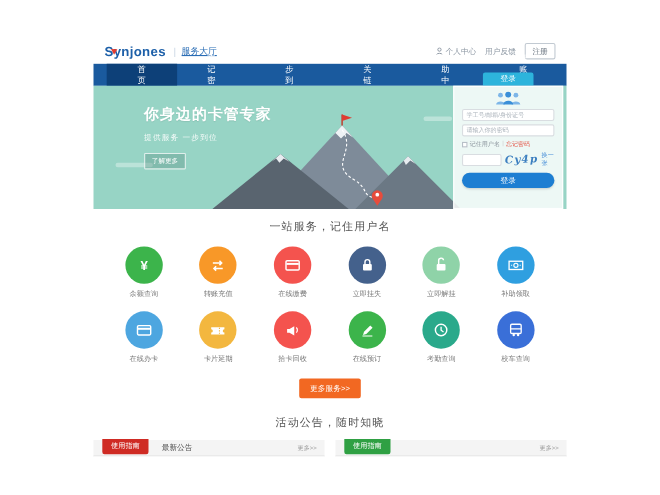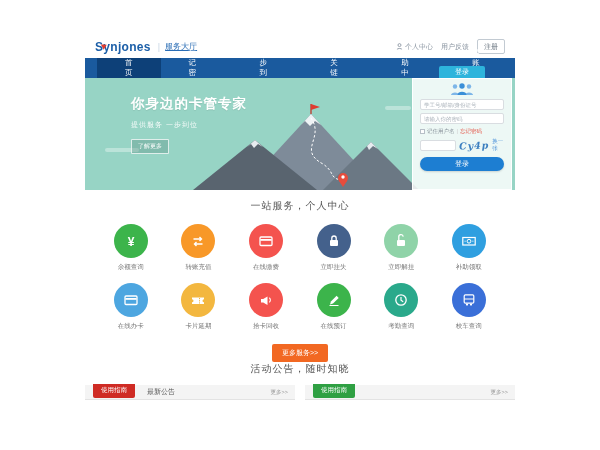--- a/index.html
+++ b/index.html
@@ -67,21 +67,21 @@
   .grid { display:flex; flex-wrap:wrap; padding:0 12px; }
   .svc { width:67.6px; text-align:center; margin-top:11px; cursor:pointer; }
   .svc-circle { width:34px; height:34px; border-radius:50%; margin:0 auto;
     display:flex; align-items:center; justify-content:center; }
   .svc-label { font-size:6.5px; color:#777; margin-top:5px; }
   .more-btn { display:block; margin:13px auto 0; background:#f26822; color:#fff; border:none;
     font-size:7px; padding:4px 10px; border-radius:2px; cursor:pointer;
     font-family:"Liberation Sans", sans-serif; }
 
   
-  .ann-title { text-align:center; font-size:10px; color:#555; letter-spacing:1px; }
+  .ann-title { margin-top:15px; text-align:center; font-size:10px; color:#555; letter-spacing:1px; }
   .panels { display:flex; gap:10px; margin-top:9px; }
   .panel { width:210px; }
   .panel-head { height:15px; background:#f4f4f4; border-bottom:1px solid #e3e3e3;
     display:flex; align-items:center; }
   .ribbon { height:14px; margin-top:-3px; margin-left:8px; padding:0 8px; color:#fff;
     font-size:6.5px; display:flex; align-items:center; position:relative; cursor:pointer;
     border-radius:0 0 2px 2px; }
   .ribbon.red { background:#cf2b24; }
   .ribbon.green { background:#2fa043; }
   .ribbon:after { content:""; position:absolute; right:-4px; top:0; border-left:4px solid rgba(0,0,0,.18);
@@ -173,21 +173,21 @@
         <div class="captcha-row">
           <input class="captcha-input" type="text" style="">
           <span class="captcha-img">Cy4p</span>
           <span class="captcha-change">换一张</span>
         </div>
         <button class="lg-submit">登录</button>
       </div>
     </div>
   </div>
 
-  <div class="sec-title">一站服务，个人中心</div>
+  <div class="sec-title">一站服务，记住用户名</div>
   <div class="grid" id="services-grid">
       <div class="svc">
         <div class="svc-circle" style="background: rgb(60, 180, 75);">
           <svg width="16" height="16" viewBox="0 0 16 16">
             <text x="8" y="12.5" text-anchor="middle" font-size="12" font-weight="bold" fill="#fff">¥</text>
           </svg>
         </div>
         <div class="svc-label">余额查询</div>
       </div>
       <div class="svc">

